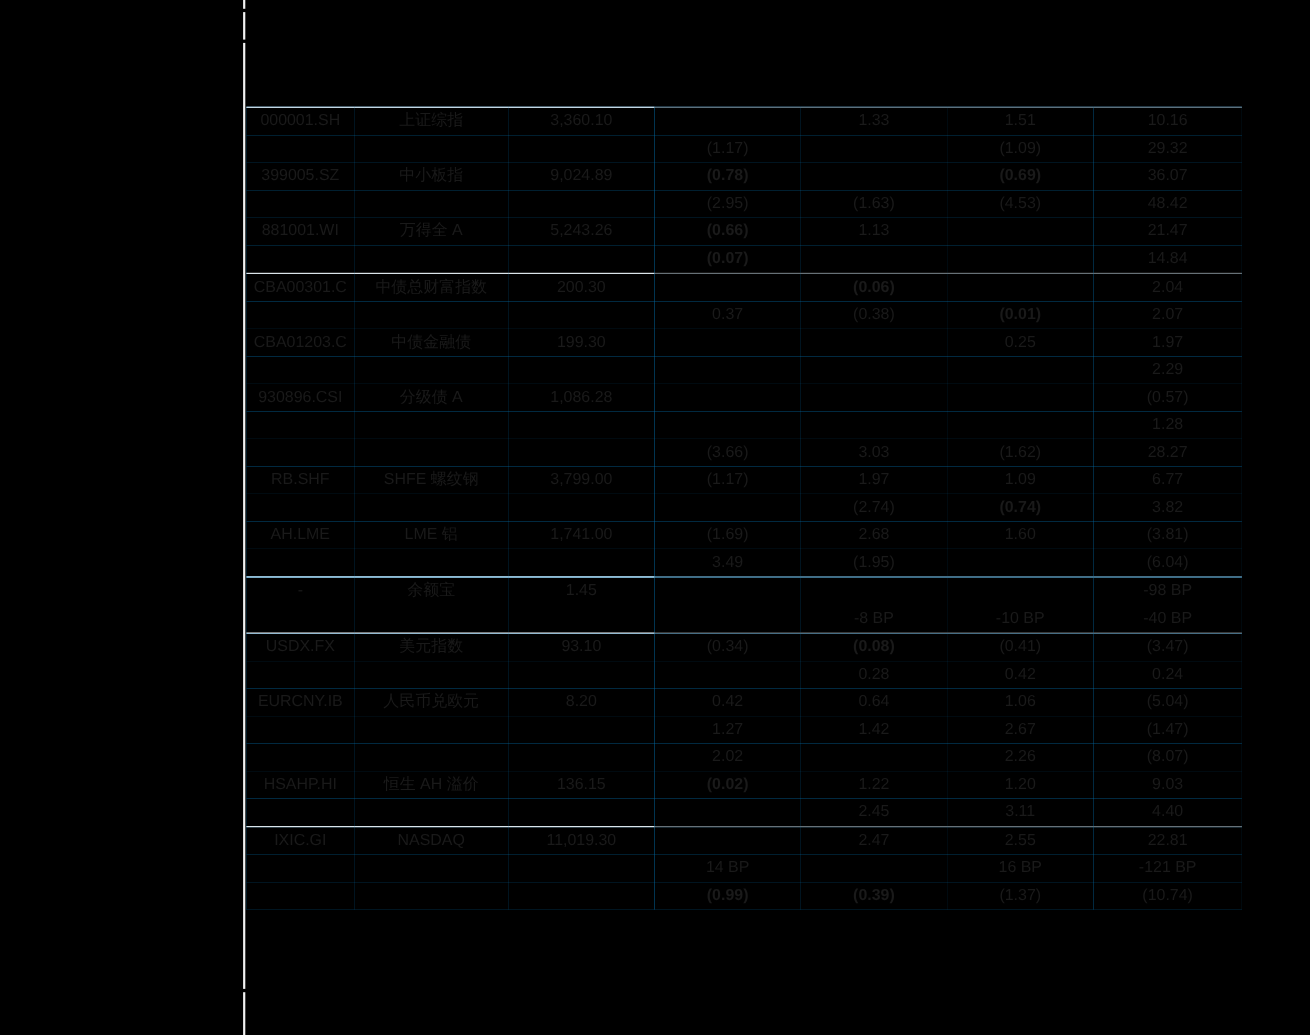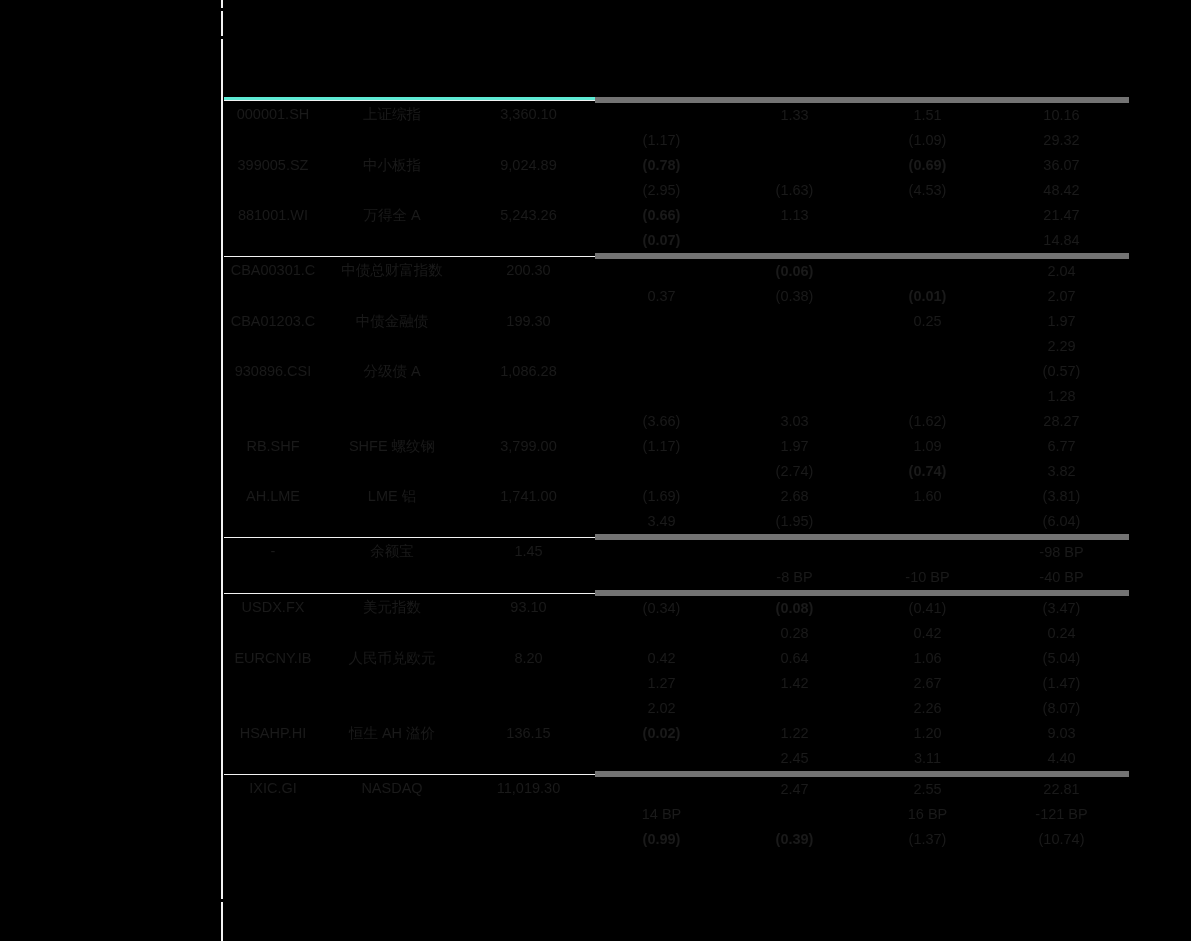--- a/index.html
+++ b/index.html
@@ -13,21 +13,21 @@
   
   .left-rule{position:absolute;left:221px;top:0;width:2px;height:941px;background:#f2f2f2;}
   .left-rule-gap1{position:absolute;left:220px;top:8px;width:4px;height:3px;background:#000;}
   .left-rule-gap2{position:absolute;left:220px;top:36px;width:4px;height:3px;background:#000;}
   .left-rule-gap3{position:absolute;left:220px;top:899px;width:4px;height:3px;background:#000;}
 
   table.sheet{
     position:absolute;left:224px;top:97px;
     border-collapse:collapse;
     table-layout:fixed;
-    background:#5eead4;
+    background:#0369a1;
   }
   table.sheet td{
     height:25px;
     padding:0 6px;
     font-size:14.5px;
     line-height:25px;
     text-align:center;
     white-space:nowrap;
     background:#000;
     color:#1a1a1a;
@@ -57,21 +57,21 @@
   
   .bg-none{background:#000;}
   .bg-r1{background:#fae1e1;}
   .bg-r3{background:#e49a99;}
   .bg-r4{background:#d86662;}
   .bg-g1{background:#ecefe2;}
   .bg-g3{background:#d5e4b7;}
   .bg-g4{background:#a9c464;}
 
   
-  tr.grp-top td{border-top:6px solid #737373;}
+  tr.grp-top td{border-top:1px solid #737373;}
   tr.grp-top td.lbl{border-top:1px solid #f2f2f2;}
 </style>
 </head>
 <body>
 
 <div id="stage">
 
   <div class="left-rule"></div>
   <div class="left-rule-gap1"></div>
   <div class="left-rule-gap2"></div>

